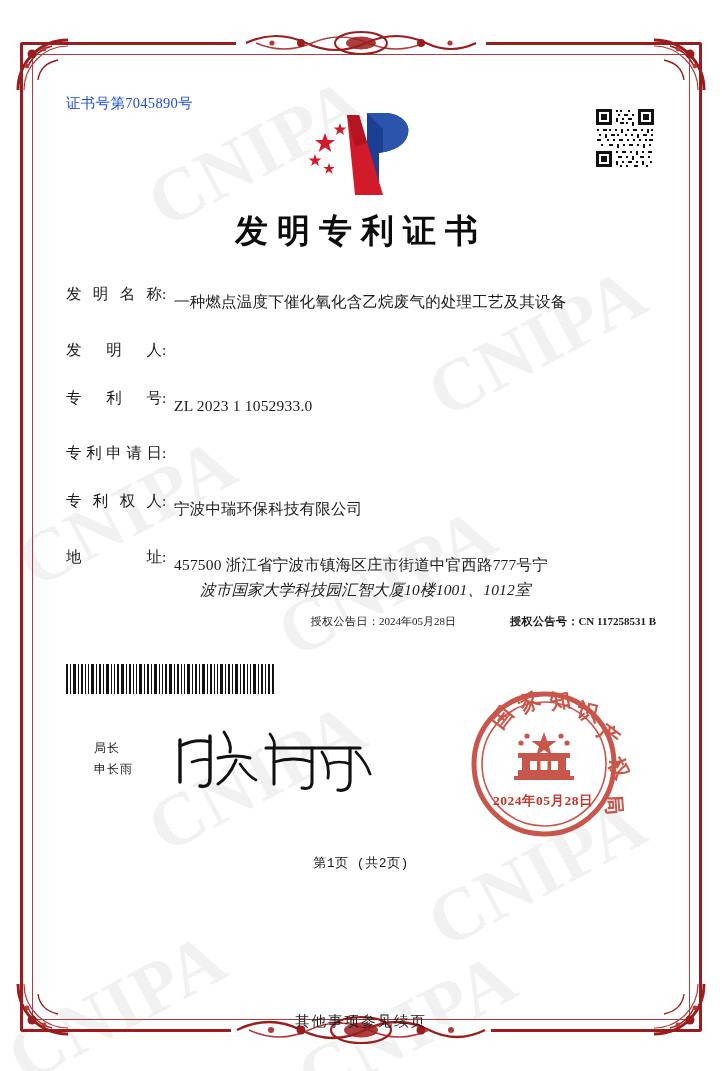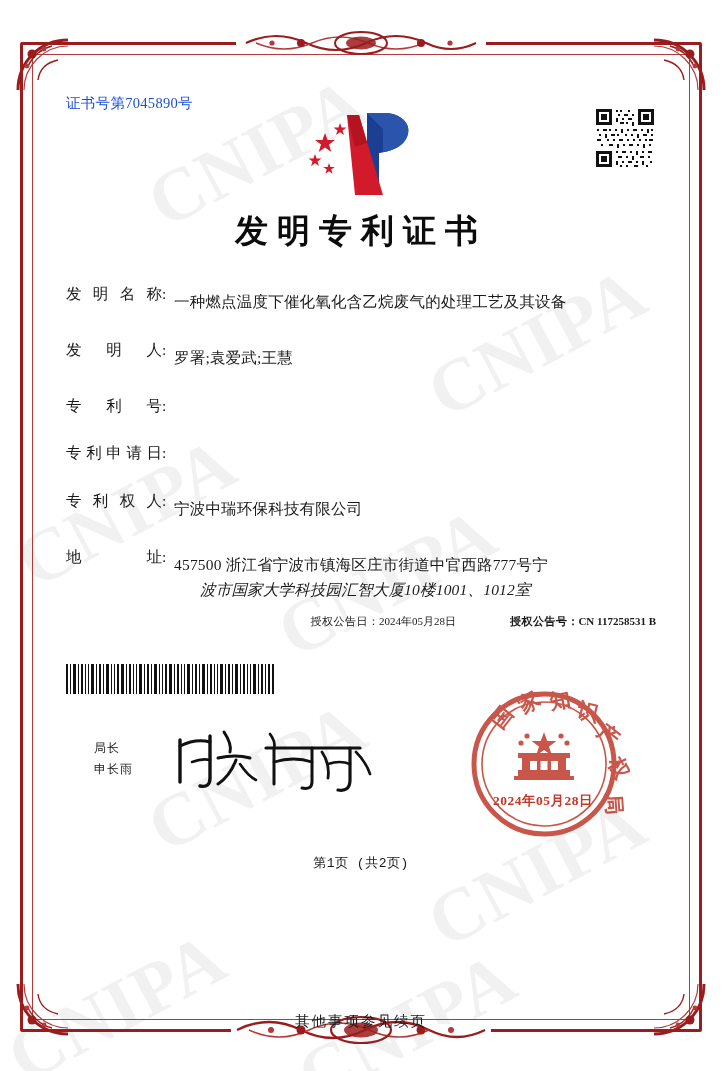--- a/index.html
+++ b/index.html
@@ -480,30 +480,30 @@
         <div class="f-value">一种燃点温度下催化氧化含乙烷废气的处理工艺及其设备</div>
       </div>
 
       <div class="field">
         <div class="f-label">
             <span>发</span>
             <span>明</span>
             <span>人</span>
           </div>
         <div class="f-colon">:</div>
-        <div class="f-value">罗署;袁爱武;王慧</div>
       </div>
 
       <div class="field">
         <div class="f-label">
             <span>专</span>
             <span>利</span>
             <span>号</span>
           </div>
         <div class="f-colon">:</div>
+        <div class="f-value">ZL 2023 1 1052933.0</div>
       </div>
 
       <div class="field">
         <div class="f-label">
             <span>专</span>
             <span>利</span>
             <span>申</span>
             <span>请</span>
             <span>日</span>
           </div>

